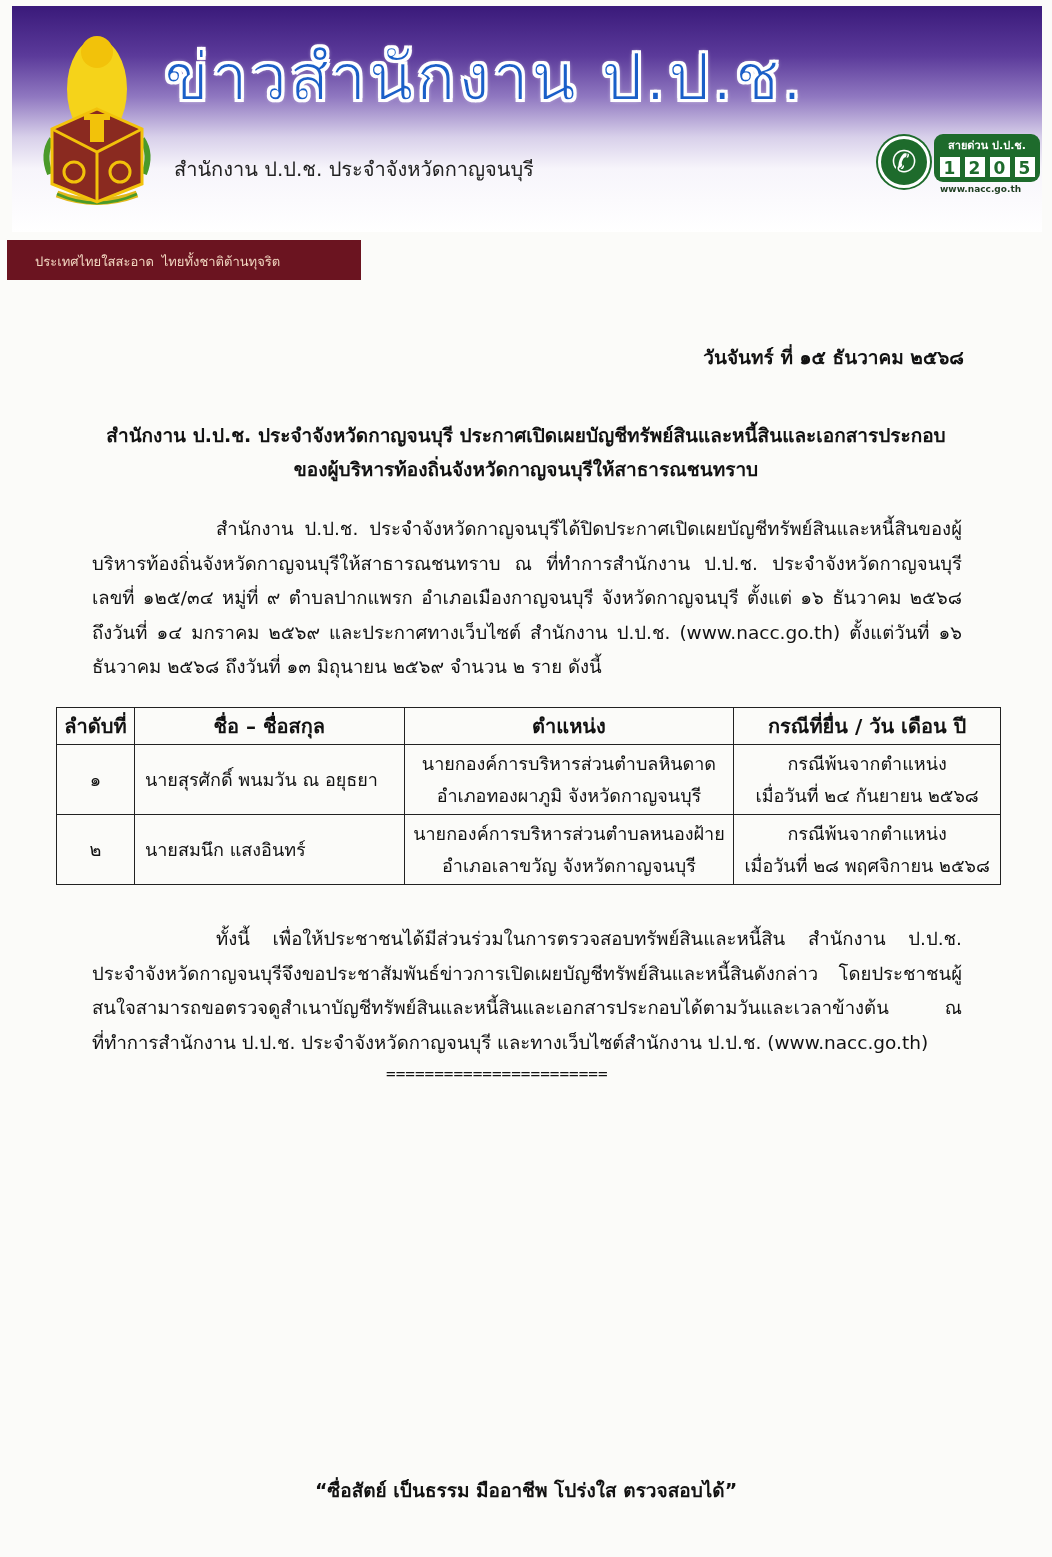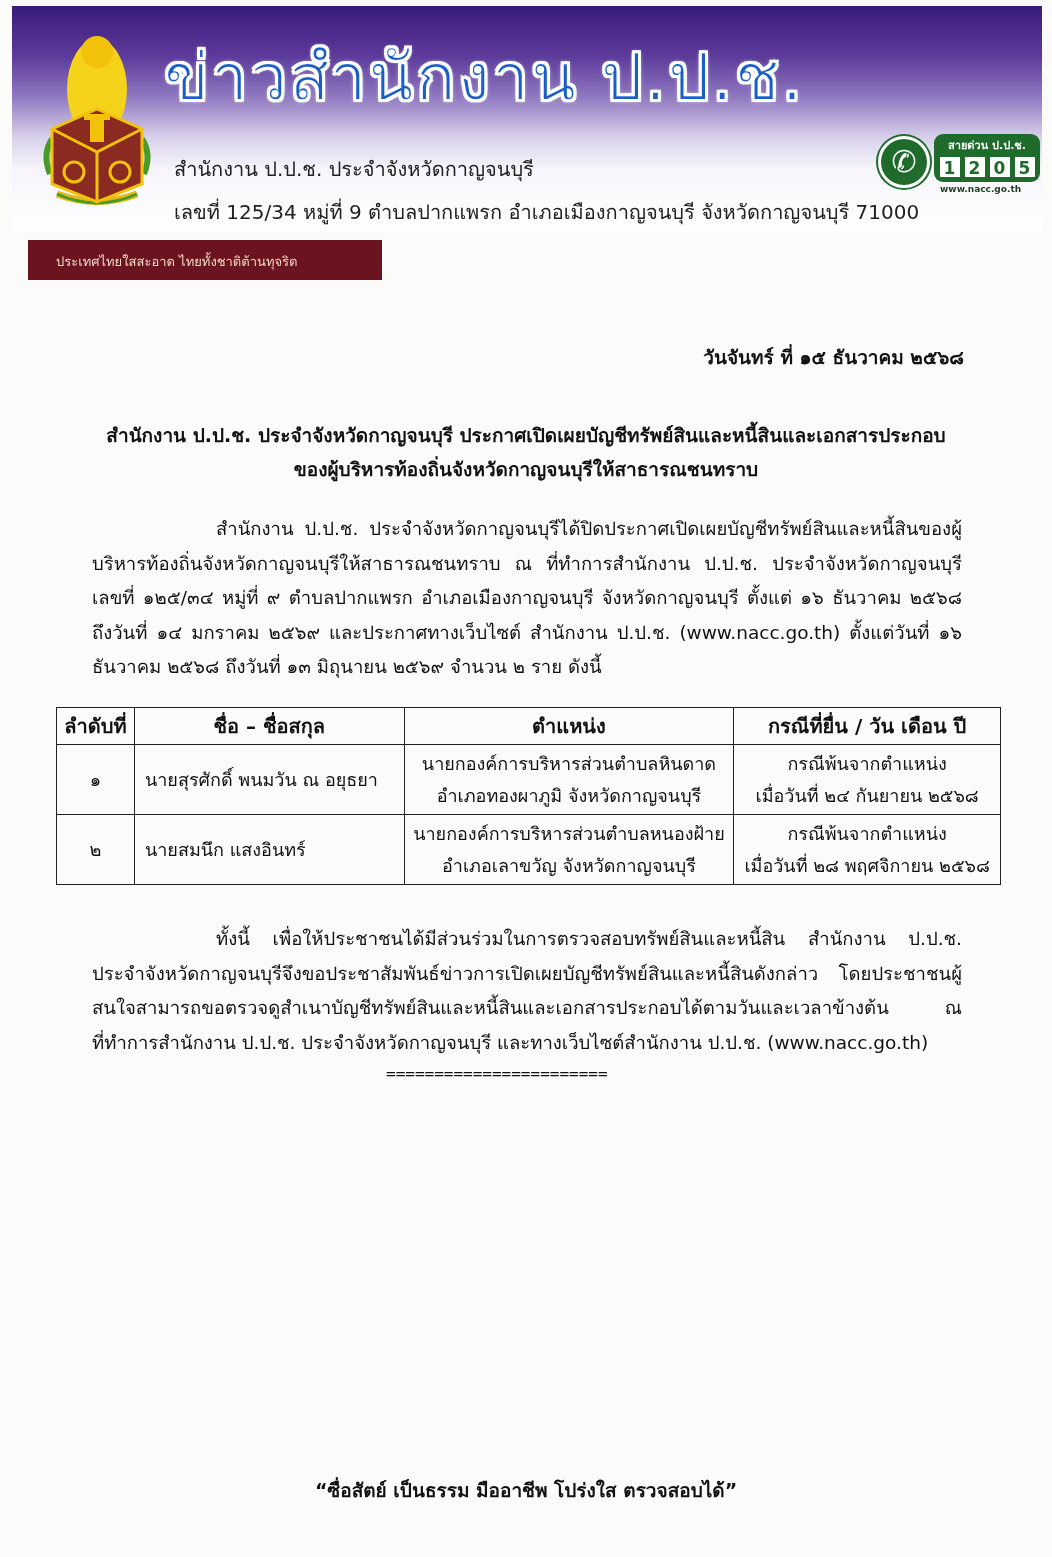--- a/index.html
+++ b/index.html
@@ -31,21 +31,21 @@
     border-radius: 9px; padding: 2px 4px;
   }
   .hotline .box-label { color: #fff; font-size: 11px; font-weight: bold; text-align: center; white-space: nowrap; }
   .hotline .digits { display: flex; gap: 3px; justify-content: center; margin-top: 2px; }
   .hotline .digit {
     width: 22px; height: 22px; background: #fff; color: #1e6b2c; font-weight: bold; font-size: 17px;
     text-align: center; line-height: 22px; border: 1px solid #1e6b2c;
   }
   .hotline .url { position: absolute; left: 62px; top: 50px; font-size: 9px; font-weight: bold; color: #1e3d20; }
 
-  .banner { position: absolute; left: 28px; top: 240px; width: 953px; height: 40px; display: flex; }
+  .banner { position: absolute; left: 7px; top: 240px; width: 953px; height: 40px; display: flex; font-family: Liberation Mono, monospace; }
   .banner .left { width: 354px; background: #6b1420; color: #f1d6c0; font-size: 13px; padding: 11px 0 0 28px; white-space: nowrap; }
   .banner .right { flex: 1; background: #1a8a1f; color: #c9f5a3; font-size: 12px; padding: 12px 0 0 14px; white-space: nowrap; overflow: hidden; }
 
   .date { position: absolute; right: 88px; top: 342px; font-size: 19px; font-weight: bold; }
   .headline { position: absolute; left: 60px; width: 932px; top: 418px; text-align: center; font-size: 19px; font-weight: bold; line-height: 34px; }
 
   .para { position: absolute; left: 92px; width: 870px; font-size: 18.5px; line-height: 34.5px; text-align: justify; }
   .para .indent { display: inline-block; width: 124px; }
   .para1 { top: 512px; }
   .para2 { top: 922px; }
@@ -74,21 +74,20 @@
     <polygon points="65,75 110,95 110,150 65,168 20,150 20,95" fill="#8a2a20" stroke="#f2c20a" stroke-width="3"></polygon>
     <path d="M20 95 L65 118 L110 95 M65 118 L65 168" stroke="#f2c20a" stroke-width="3" fill="none"></path>
     <rect x="58" y="82" width="14" height="26" fill="#f2c20a"></rect>
     <rect x="52" y="80" width="26" height="6" fill="#f2c20a"></rect>
     <circle cx="42" cy="138" r="10" fill="none" stroke="#f2c20a" stroke-width="3"></circle>
     <circle cx="88" cy="138" r="10" fill="none" stroke="#f2c20a" stroke-width="3"></circle>
   </svg>
 
   <div class="title">ข่าวสำนักงาน ป.ป.ช.</div>
   <div class="office-name">สำนักงาน ป.ป.ช. ประจำจังหวัดกาญจนบุรี</div>
-  <div class="office-addr">เลขที่ 125/34 หมู่ที่ 9 ตำบลปากแพรก อำเภอเมืองกาญจนบุรี จังหวัดกาญจนบุรี 71000</div>
 
   <div class="hotline">
     <div class="phone-circle">✆</div>
     <div class="box">
       <div class="box-label">สายด่วน ป.ป.ช.</div>
       <div class="digits">
         <span class="digit">1</span>
         <span class="digit">2</span>
         <span class="digit">0</span>
         <span class="digit">5</span>

